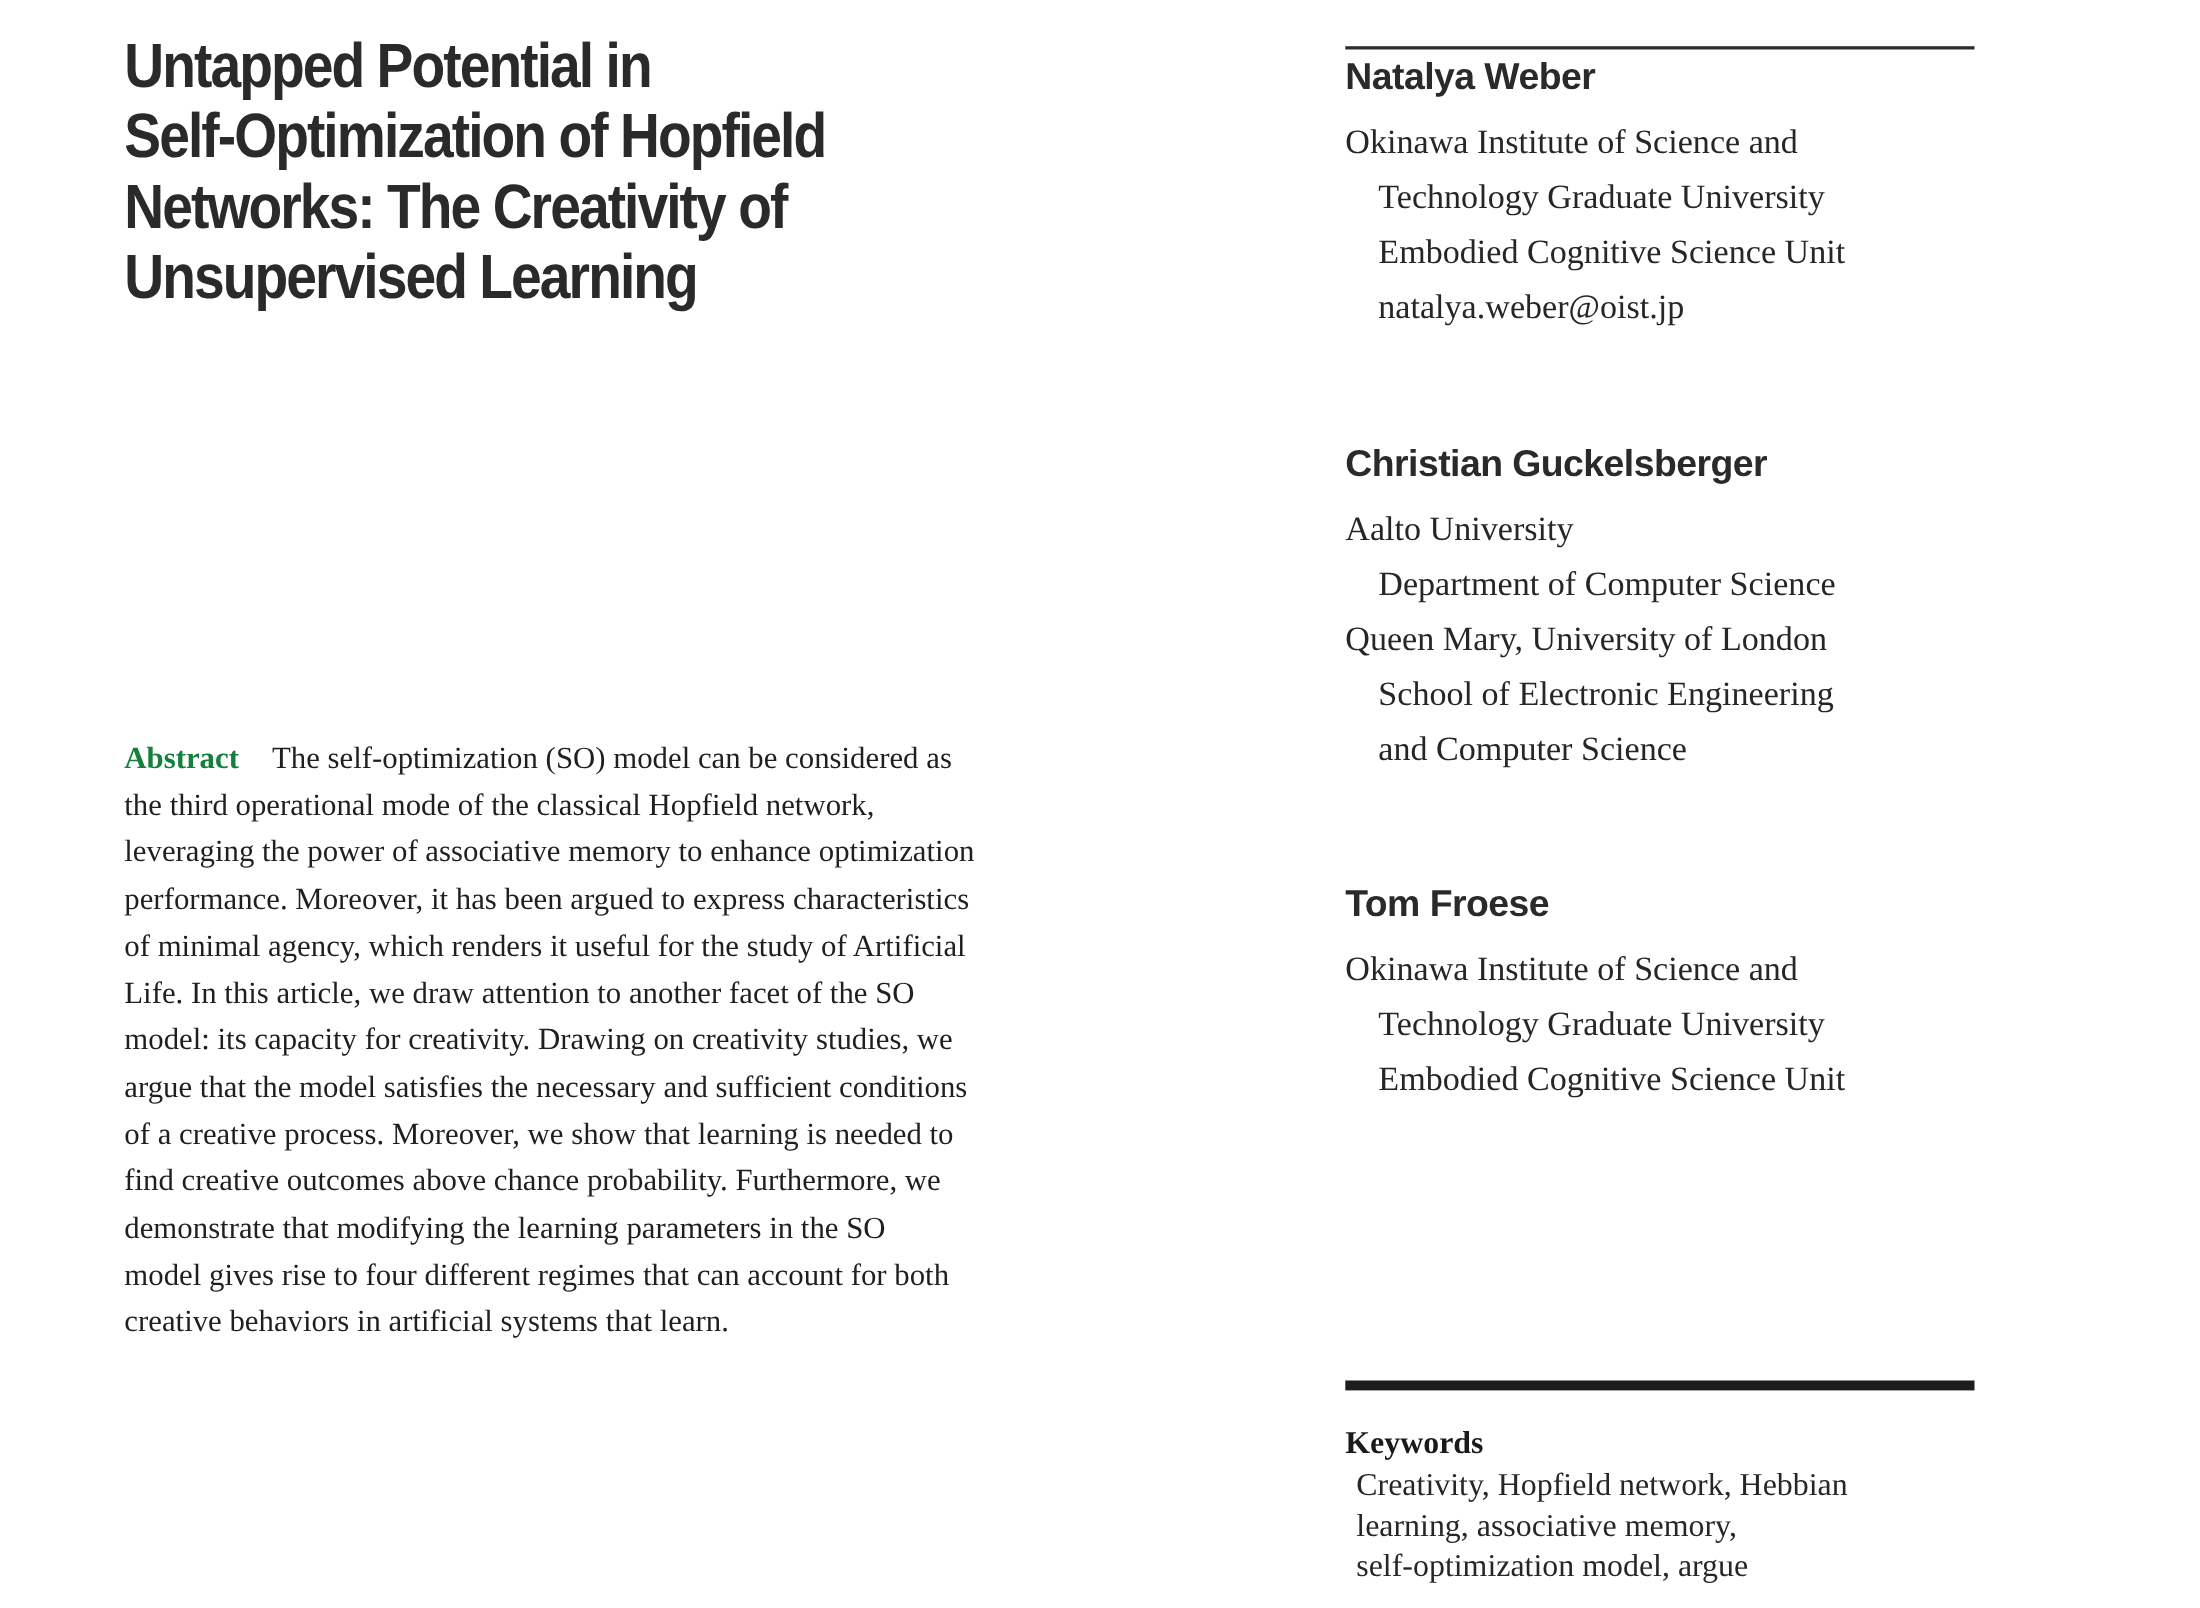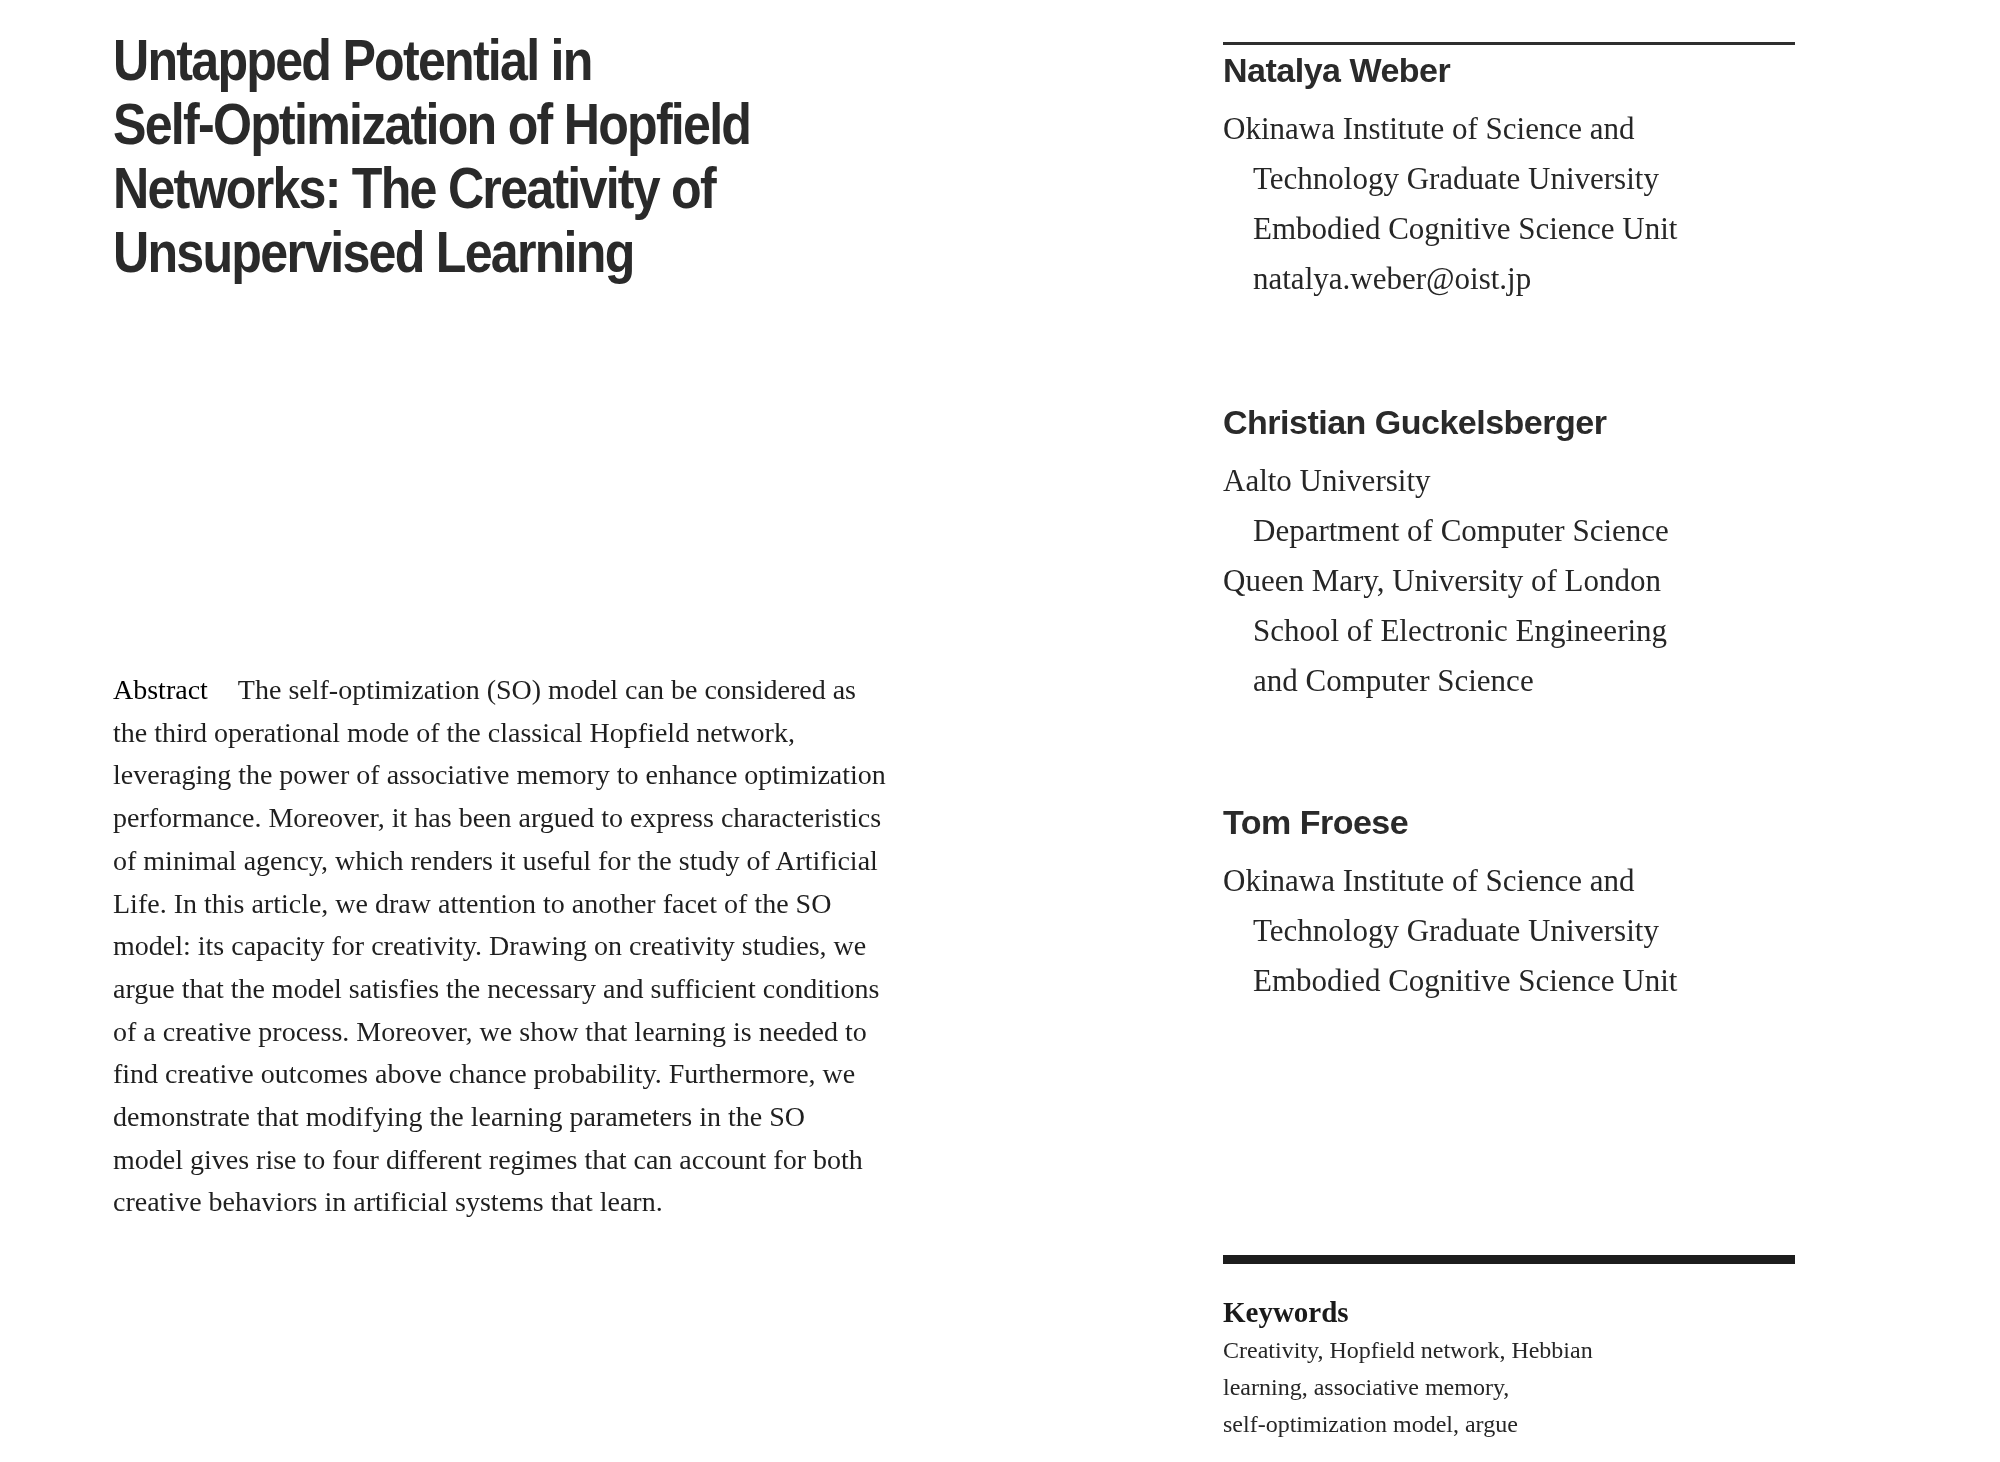--- a/index.html
+++ b/index.html
@@ -34,23 +34,23 @@
     position: absolute;
     left: 113px;
     top: 669px;
     width: 845px;
     font-size: 28px;
     line-height: 42.7px;
     color: #1f1f1f;
   }
   .abs-line { white-space: nowrap; }
   .abs-label {
-    font-weight: normal;
+    font-weight: bold;
     margin-right: 30px;
-    color: #000000;
+    color: #15803d;
   }
 
   
   .col-right {
     position: absolute;
     left: 1223px;
     top: 0;
     width: 572px;
     height: 1462px;
   }
@@ -93,24 +93,25 @@
     left: 0; top: 1292px;
     width: 572px;
   }
   .kw-heading {
     font-weight: bold;
     font-size: 29px;
     line-height: 40px;
     color: #1a1a1a;
   }
   .kw-line {
-    font-size: 24px;
+    font-size: 29px;
     line-height: 37px;
     color: #262626;
     white-space: nowrap;
+    margin-left: 10px;
   }
 </style>
 </head>
 <body>
 
 <div class="page">
 
   <h1 class="title" style="margin:0;">
     <div class="title-line">Untapped Potential in</div>
     <div class="title-line">Self-Optimization of Hopfield</div>

